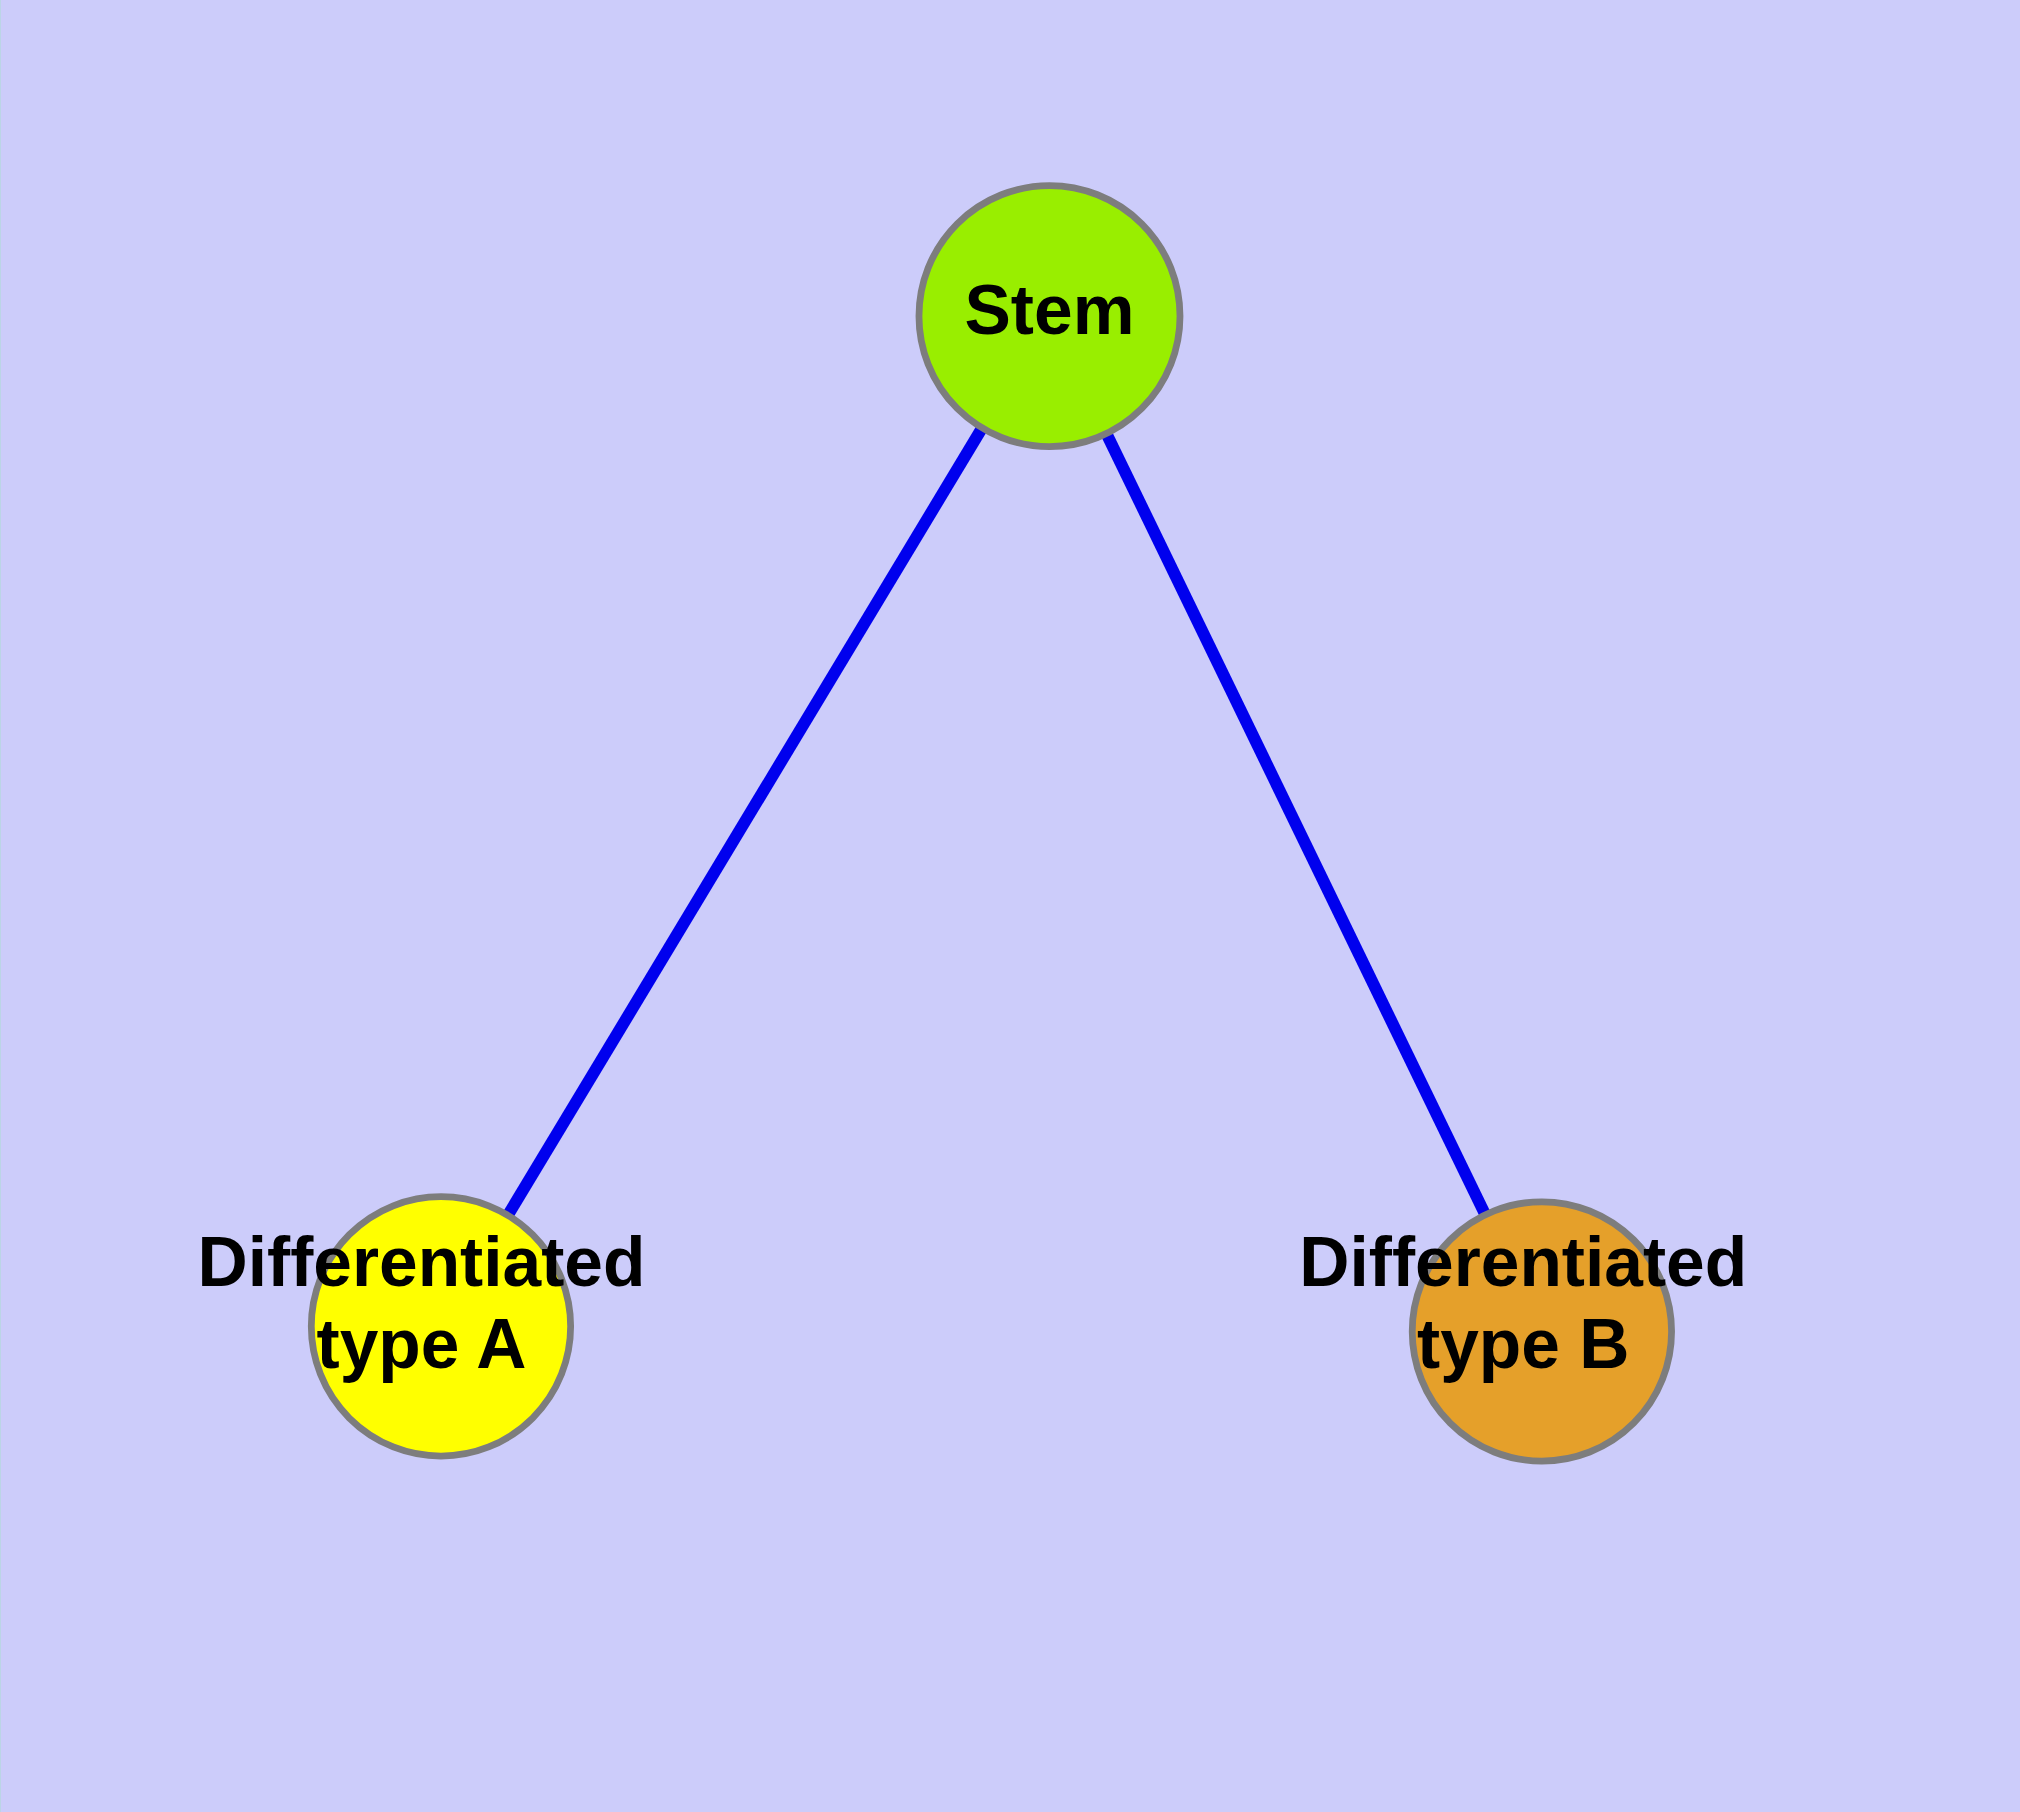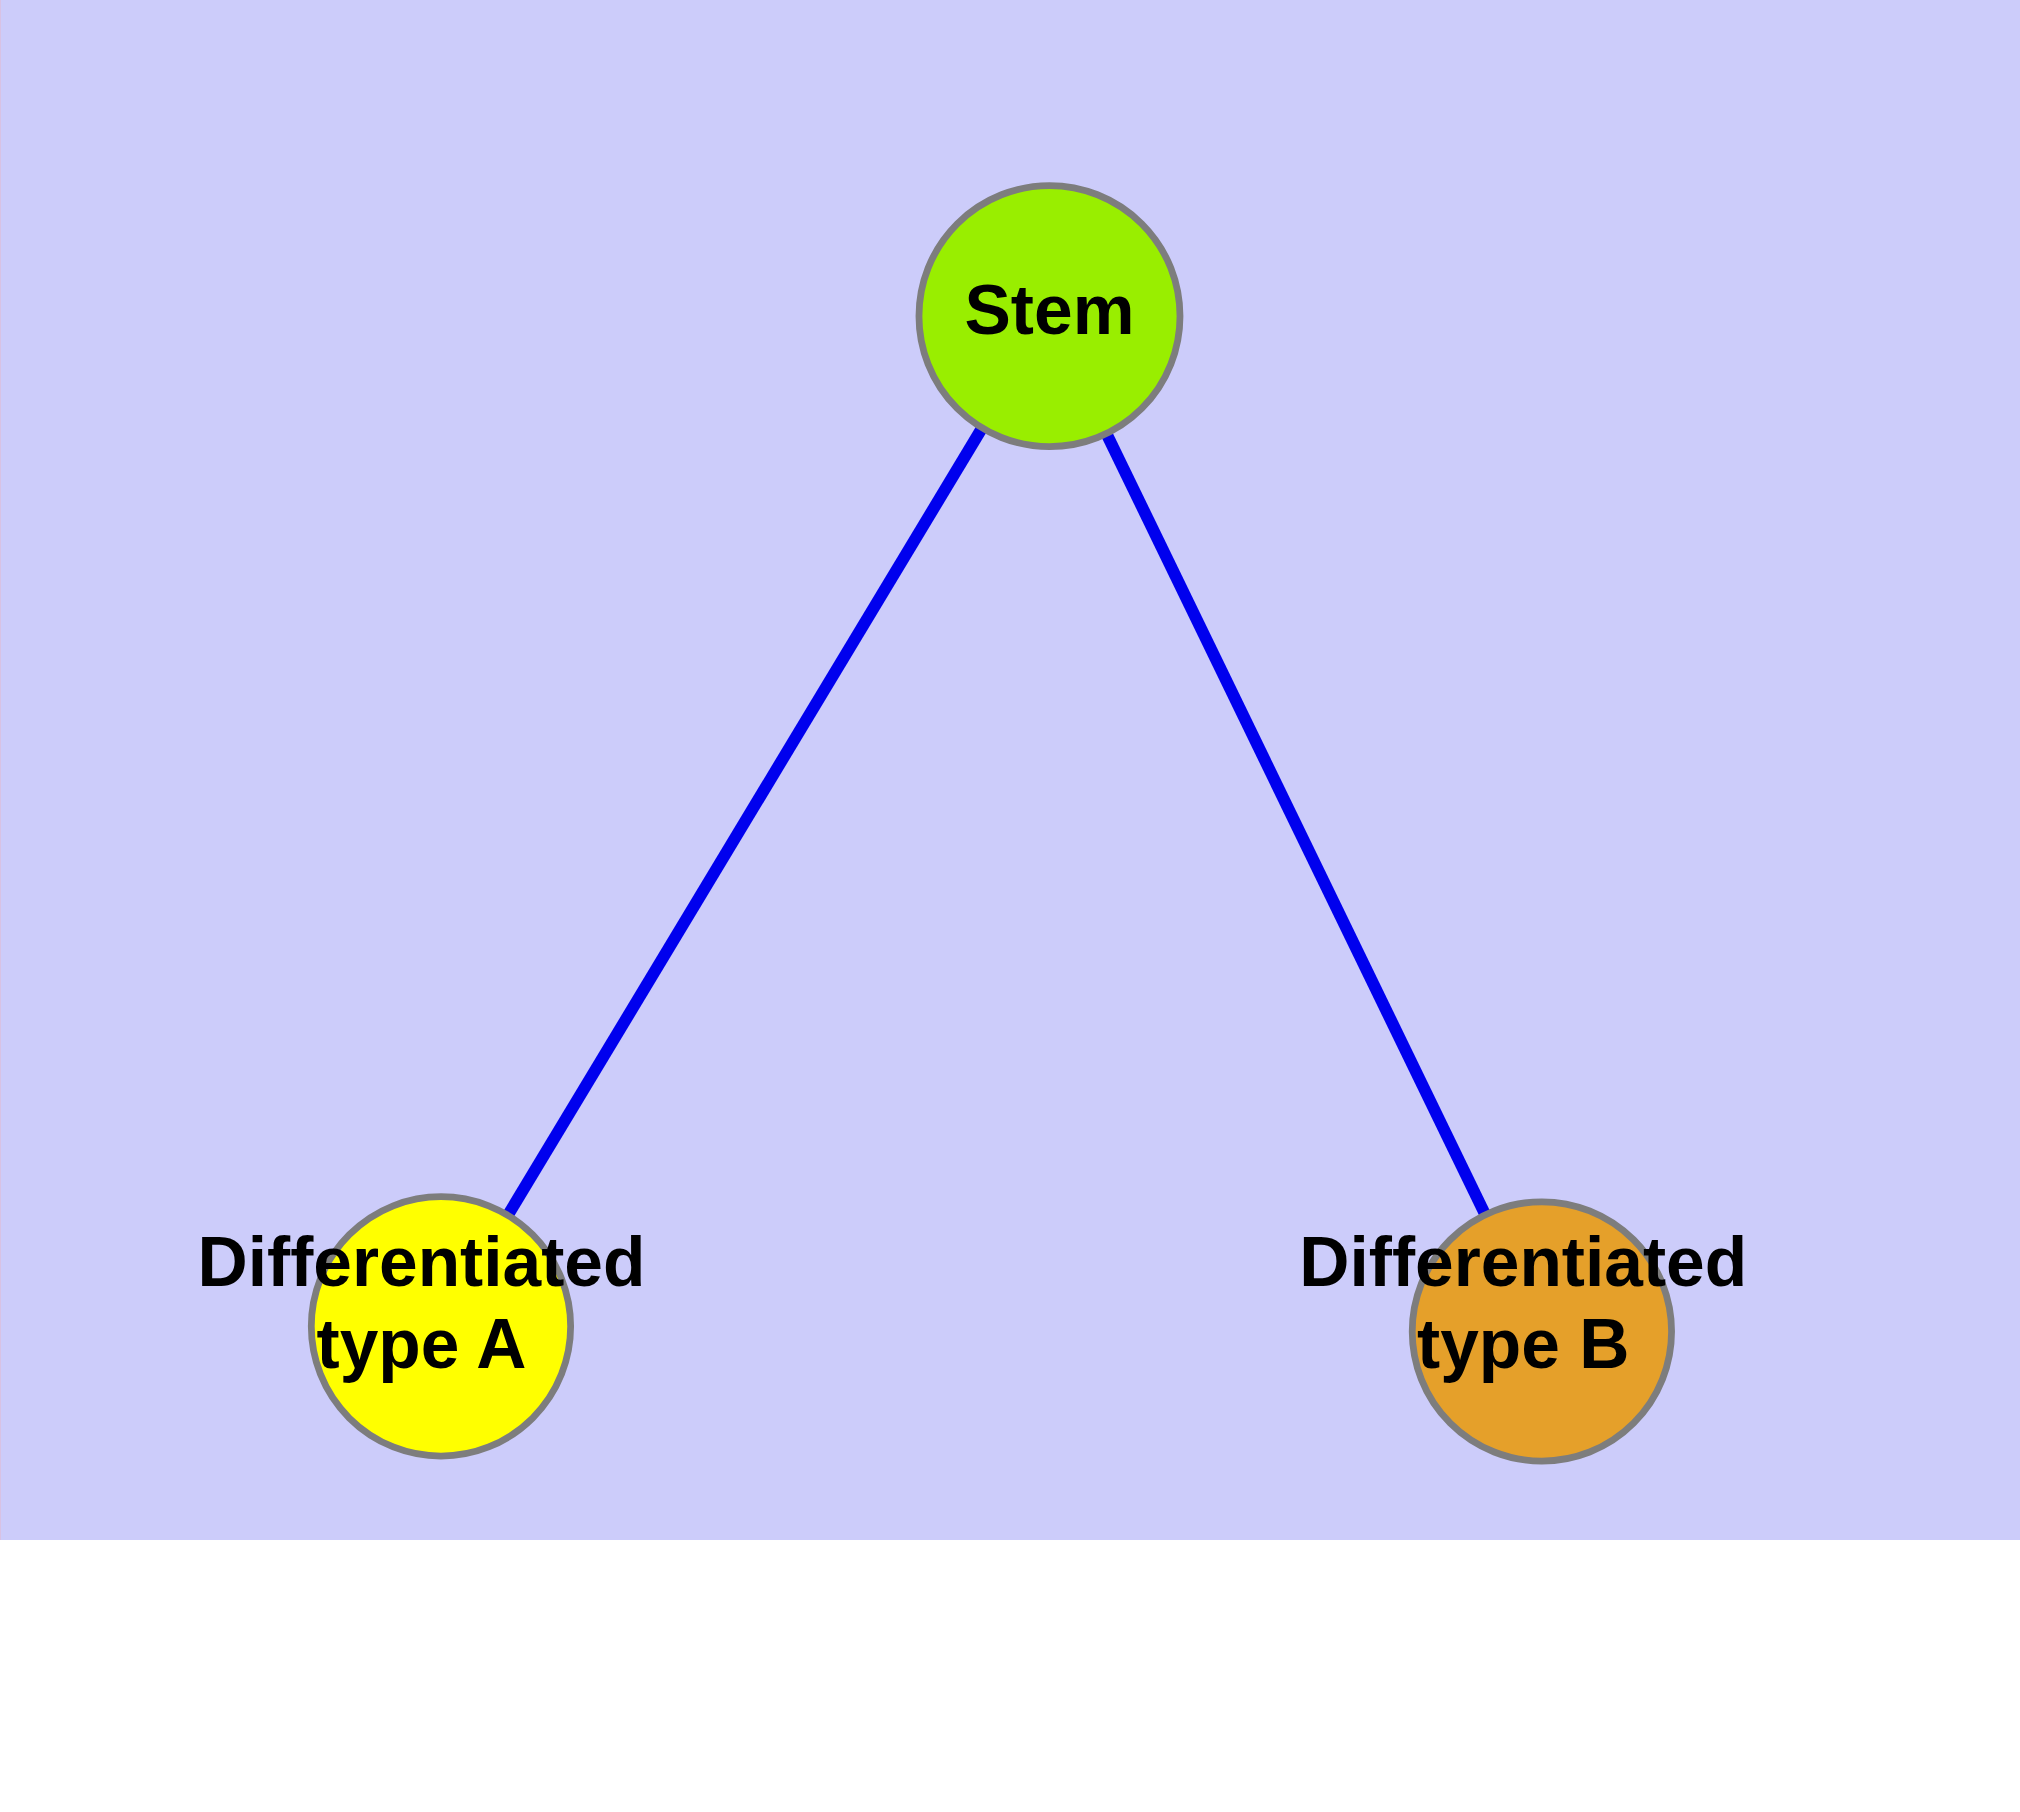--- a/index.html
+++ b/index.html
@@ -33,21 +33,21 @@
   .node-circle {
     stroke: #7d7d7d;
   }
   .graph-edge {
     stroke-linecap: butt;
   }
 </style>
 </head>
 <body>
 
-<div id="canvas" style="width: 2021px; height: 1540px; background: #fca5a5;">
+<div id="canvas" style="width: 2021px; height: 1812px; background: #86efac;">
   <svg id="graph-svg" viewBox="0 0 2384 2138" xmlns="http://www.w3.org/2000/svg" style="width: 2021px; height: 1812px;">
 
     <rect id="bg-rect" x="0" y="0" width="2384" height="2138" fill="#ccccfa"></rect>
 
     <g id="edges-layer">
         <line x1="1158.5399244259931" y1="504.91700568832334" x2="598.9441010572925" y2="1433.9395982447177" stroke="#0000ee" stroke-width="14" class="graph-edge"></line>
         <line x1="1305.2003088153679" y1="511.56449218728153" x2="1752.2360568262905" y2="1433.335277242506" stroke="#0000ee" stroke-width="14" class="graph-edge"></line>
       </g>
     <g id="nodes-layer">
         <circle cx="1238" cy="373" r="154" fill="#99ee00" stroke="#7d7d7d" stroke-width="8" class="node-circle"></circle>

